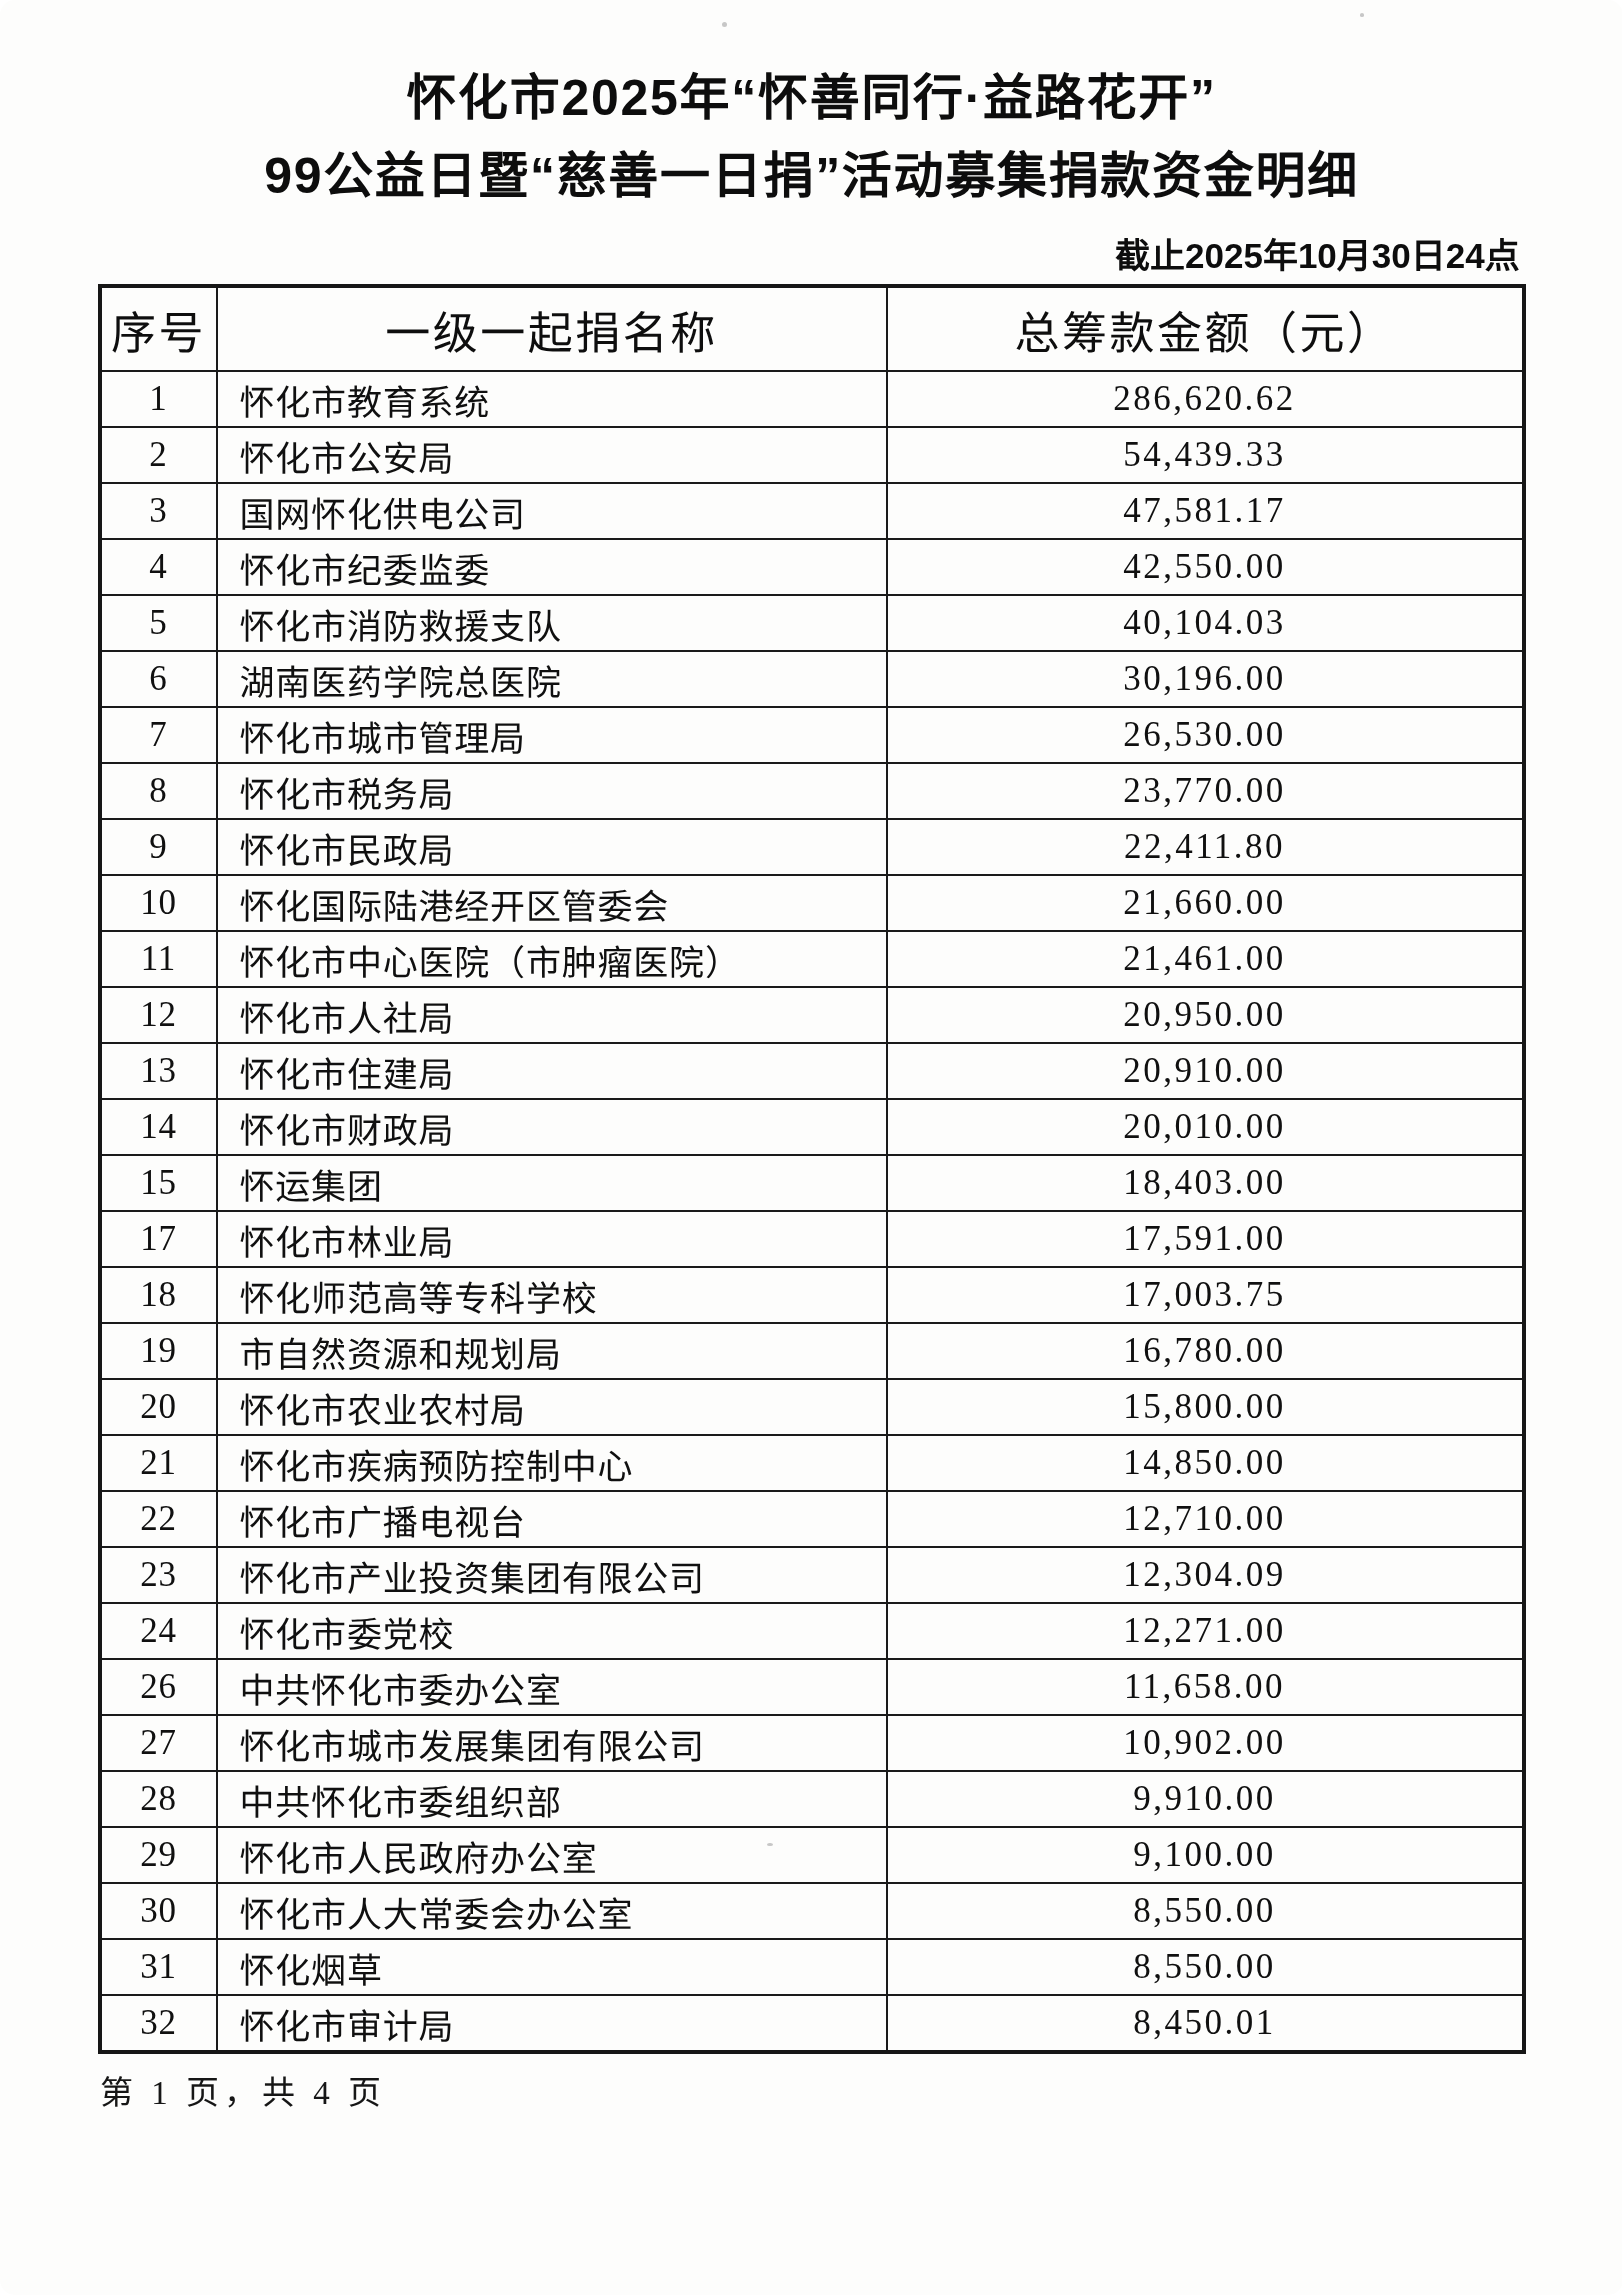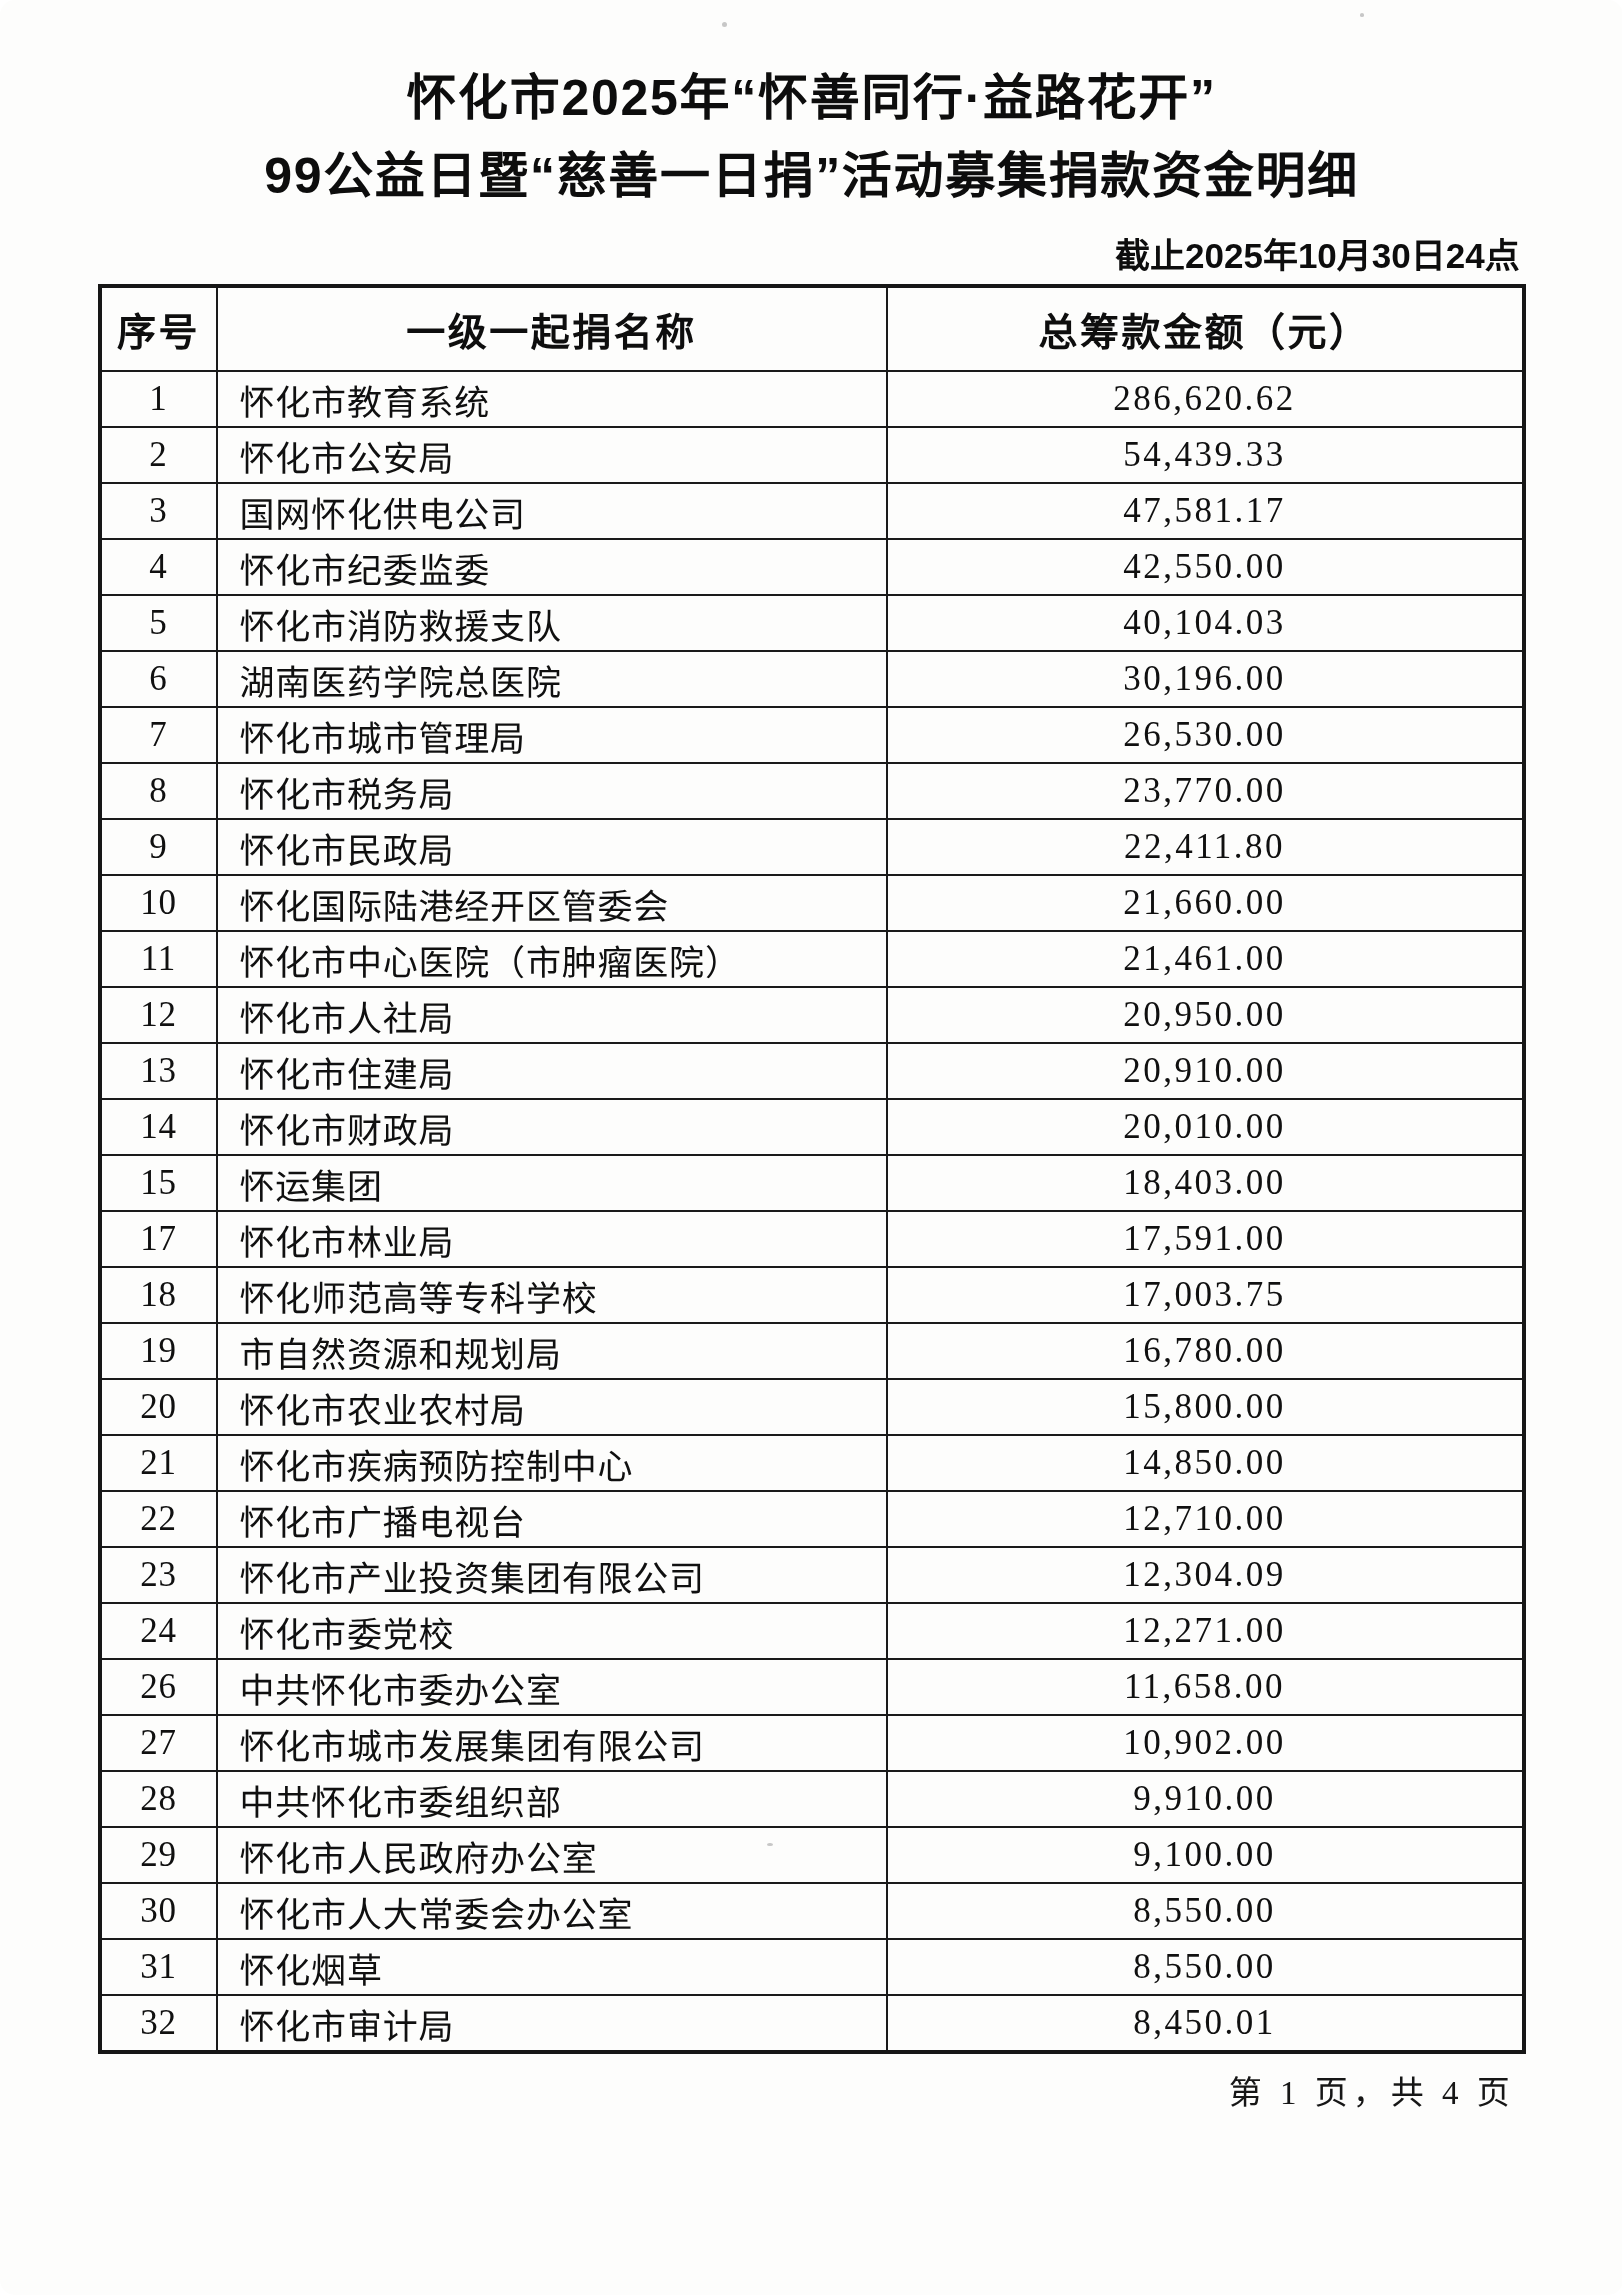--- a/index.html
+++ b/index.html
@@ -46,22 +46,22 @@
     border-collapse: collapse;
     table-layout: fixed;
     border: 4.2px solid #161616;
   }
   .donation-table col.c-index  { width: 117px; }
   .donation-table col.c-name   { width: 670px; }
   .donation-table col.c-amount { width: 637px; }
   .donation-table th {
     border: 2.5px solid #1a1a1a;
     height: 80px;
-    font-size: 39px;
-    font-weight: 700;
+    font-size: 45px;
+    font-weight: 400;
     font-family: "Liberation Sans", sans-serif;
     text-align: center;
     letter-spacing: 2.5px;
     color: #0e0e0e;
     background: #fdfdfc;
   }
   .donation-table td {
     border: 2.5px solid #1a1a1a;
     height: 52px;
     font-size: 35px;
@@ -83,21 +83,20 @@
     letter-spacing: 0.8px;
   }
   .donation-table td.amount {
     text-align: center;
     font-family: "Liberation Serif", serif;
     letter-spacing: 2.5px;
   }
   .footer-line {
     width: 1423px;
     margin: 11.7px auto 0 auto;
-    text-align: right;
     font-size: 33px;
     font-family: "Liberation Serif", serif;
     letter-spacing: 5px;
     color: #161616;
     padding-right: 8.3px;
     box-sizing: border-box;
   }
   .speck {
     position: absolute;
     background: #9a9a9a;

